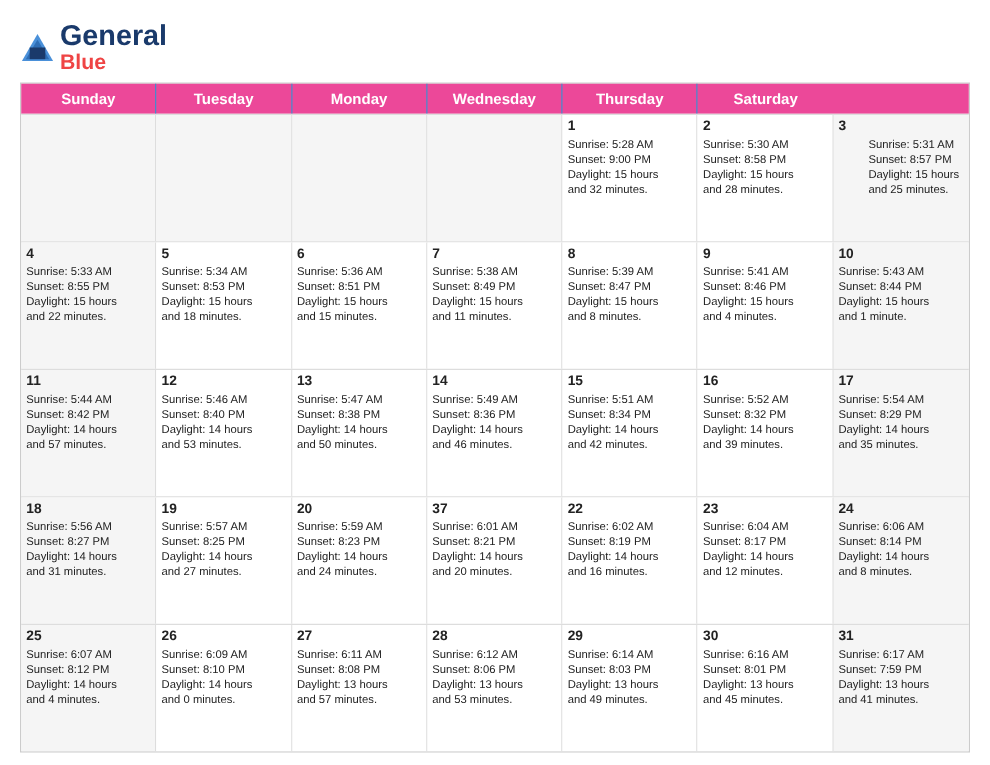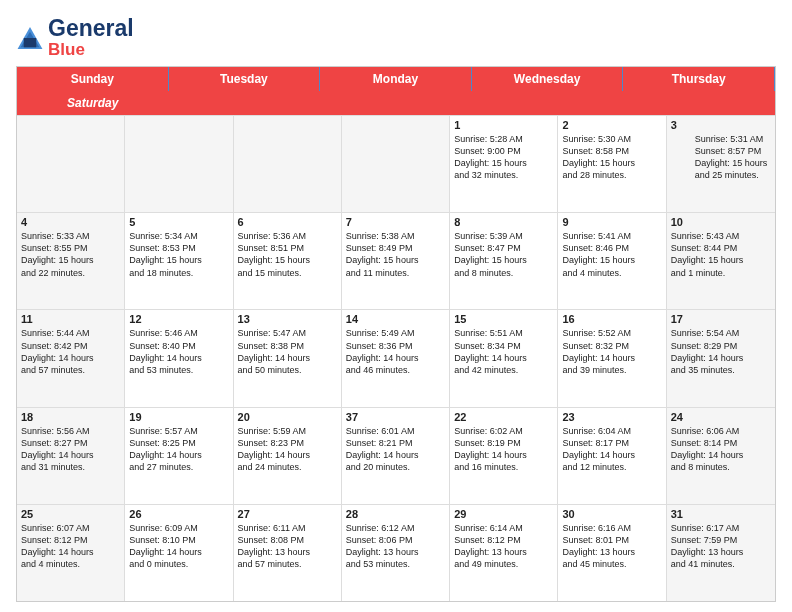--- a/index.html
+++ b/index.html
@@ -47,32 +47,32 @@
       margin-top: 2px;
     }
     .calendar {
       flex: 1;
       display: flex;
       flex-direction: column;
       border: 1px solid #ccc;
     }
     .cal-header {
       display: grid;
-      grid-template-columns: repeat(5, 1fr);
-      background: #ef4444;
+      grid-template-columns: repeat(7, 1fr);
+      background: #ec4899;
     }
     .cal-header-cell {
       color: #fff;
       font-size: 12px;
       font-weight: bold;
       text-align: center;
       padding: 5px 2px;
       border-right: 1px solid #4a88cc;
     }
-    .cal-header-cell:last-child { border-right: none; font-style: italic; }
+    .cal-header-cell:last-child { border-right: none; }
     .cal-body {
       flex: 1;
       display: grid;
       grid-template-rows: repeat(5, 1fr);
     }
     .cal-row {
       display: grid;
       grid-template-columns: repeat(7, 1fr);
       border-top: 1px solid #ddd;
     }
@@ -337,21 +337,21 @@
           <div class="cal-cell">
             <span class="day-num">28</span>
             <div class="cell-text" style="white-space: pre-line;">Sunrise: 6:12 AM
 Sunset: 8:06 PM
 Daylight: 13 hours
 and 53 minutes.</div>
           </div>
           <div class="cal-cell">
             <span class="day-num">29</span>
             <div class="cell-text" style="white-space: pre-line;">Sunrise: 6:14 AM
-Sunset: 8:12 PM
+Sunset: 8:03 PM
 Daylight: 13 hours
 and 49 minutes.</div>
           </div>
           <div class="cal-cell">
             <span class="day-num">30</span>
             <div class="cell-text" style="white-space: pre-line;">Sunrise: 6:16 AM
 Sunset: 8:01 PM
 Daylight: 13 hours
 and 45 minutes.</div>
           </div>

